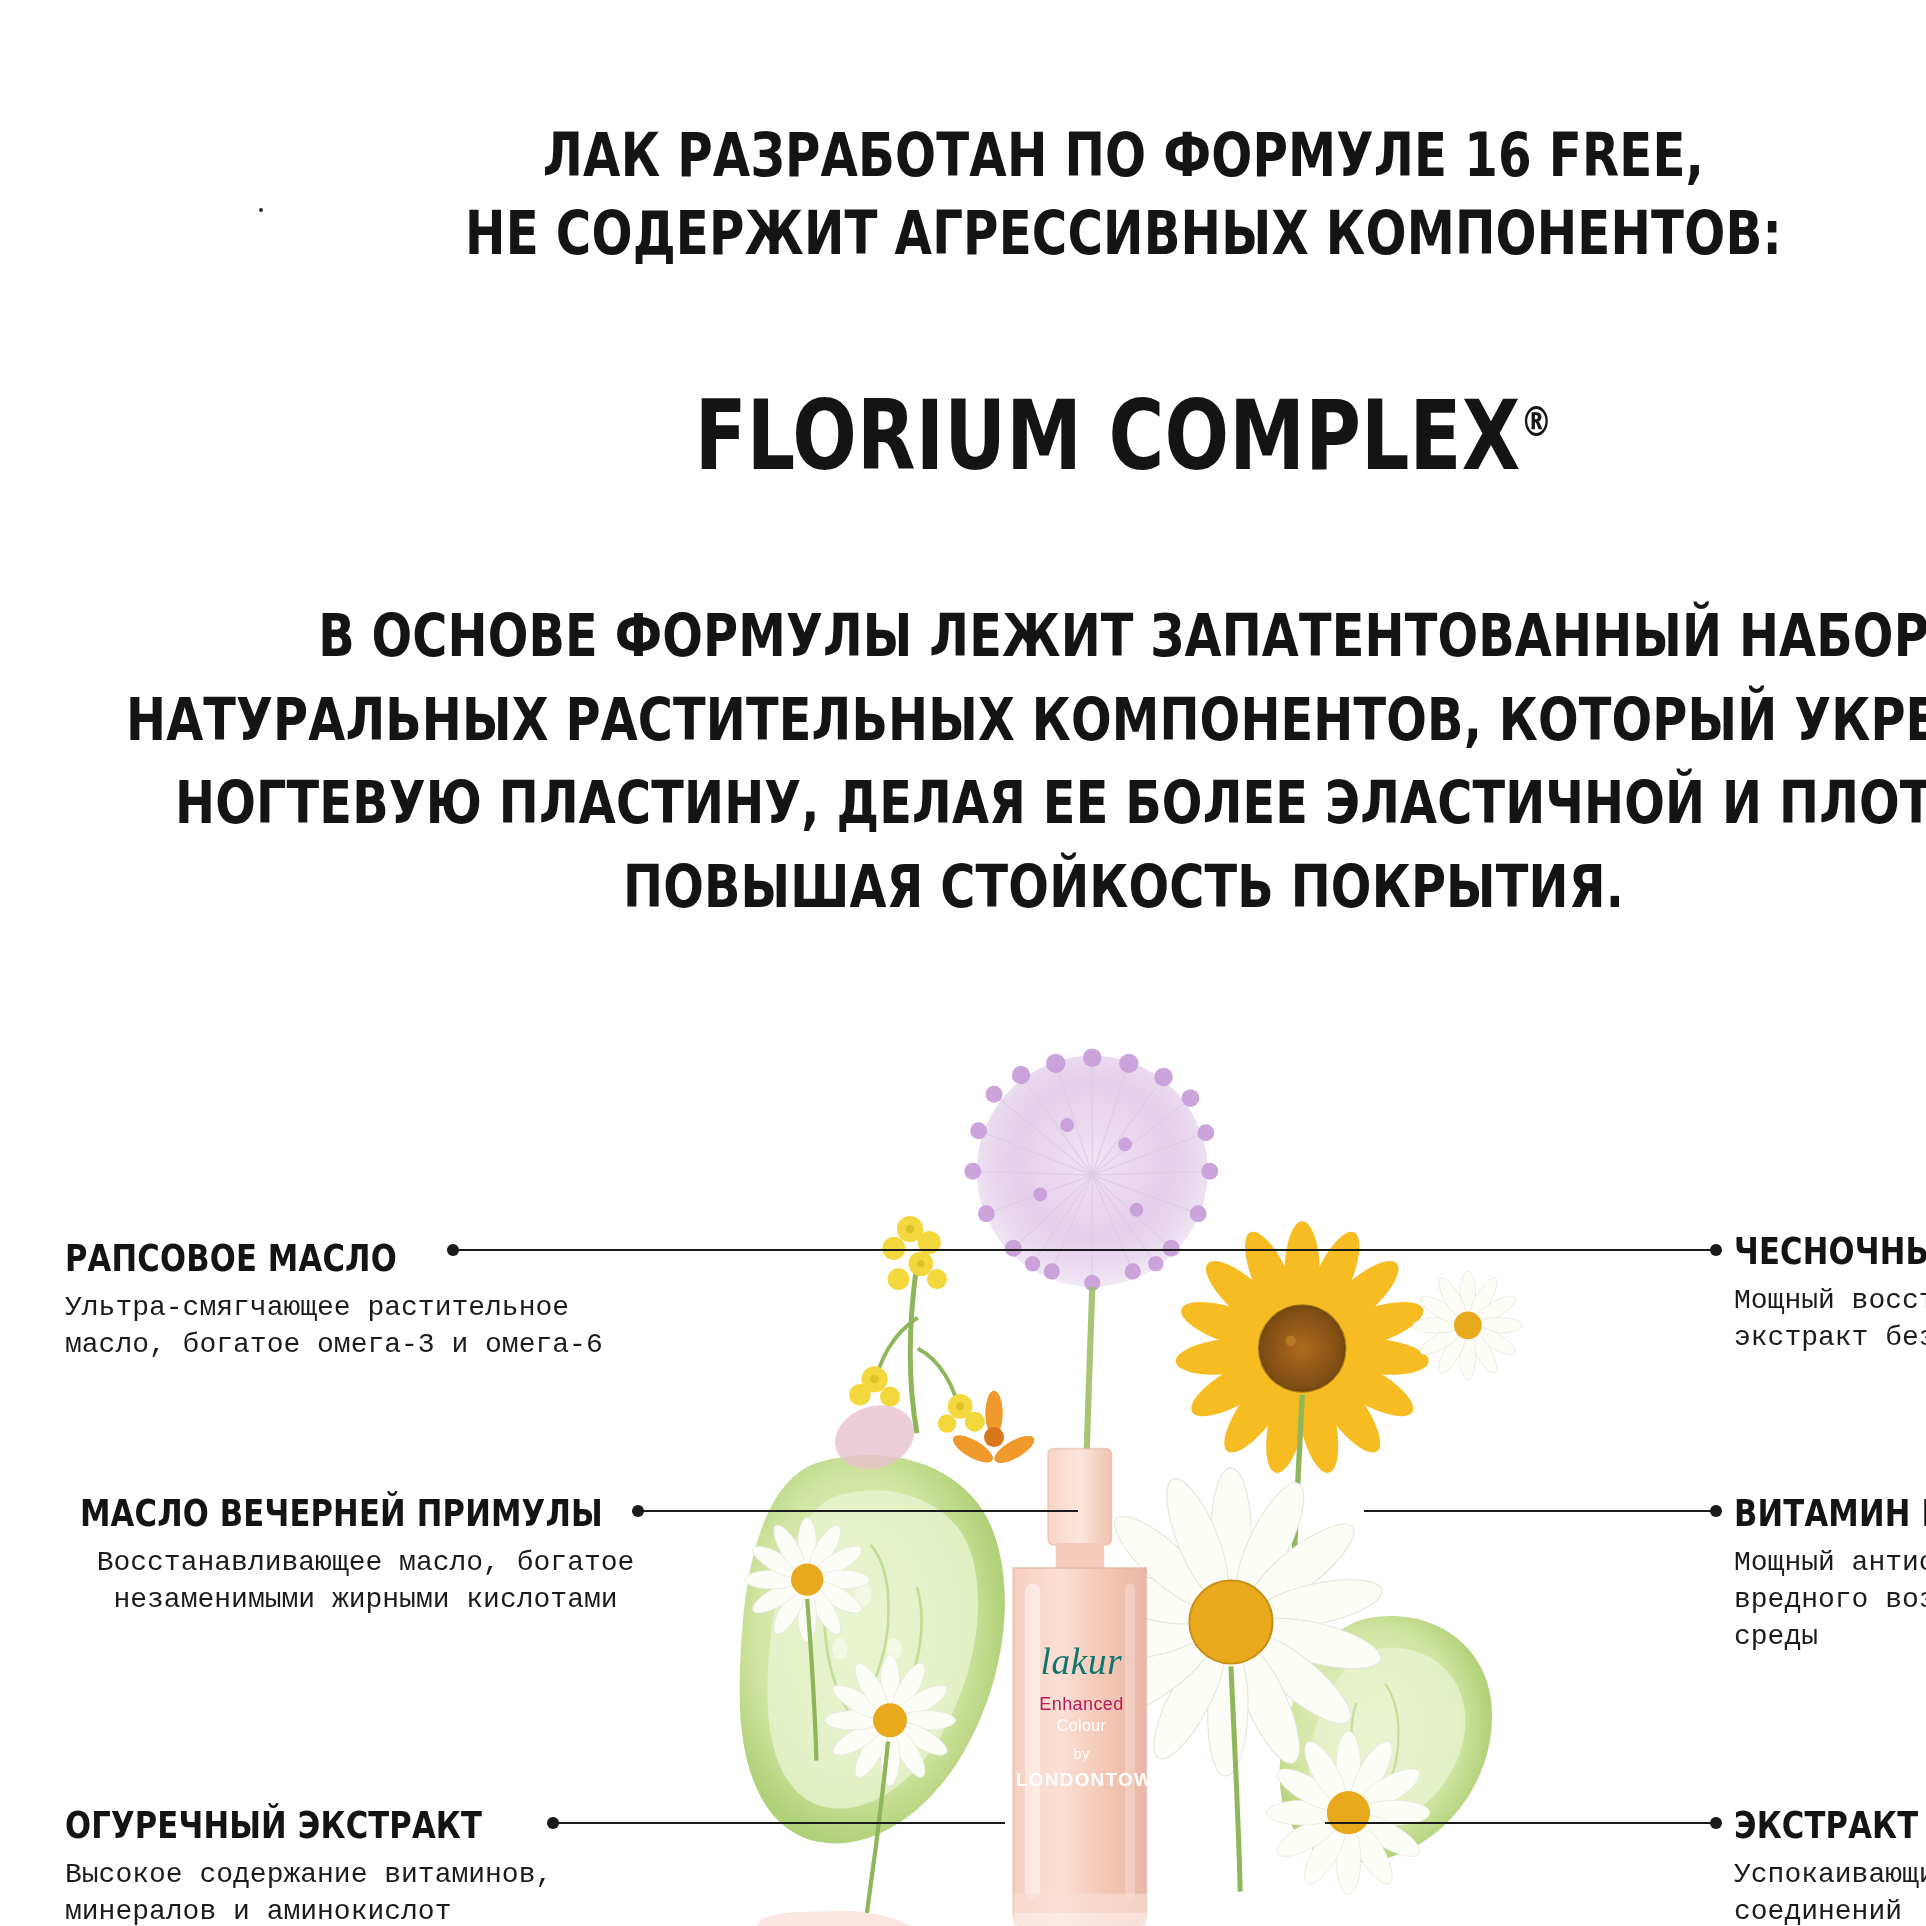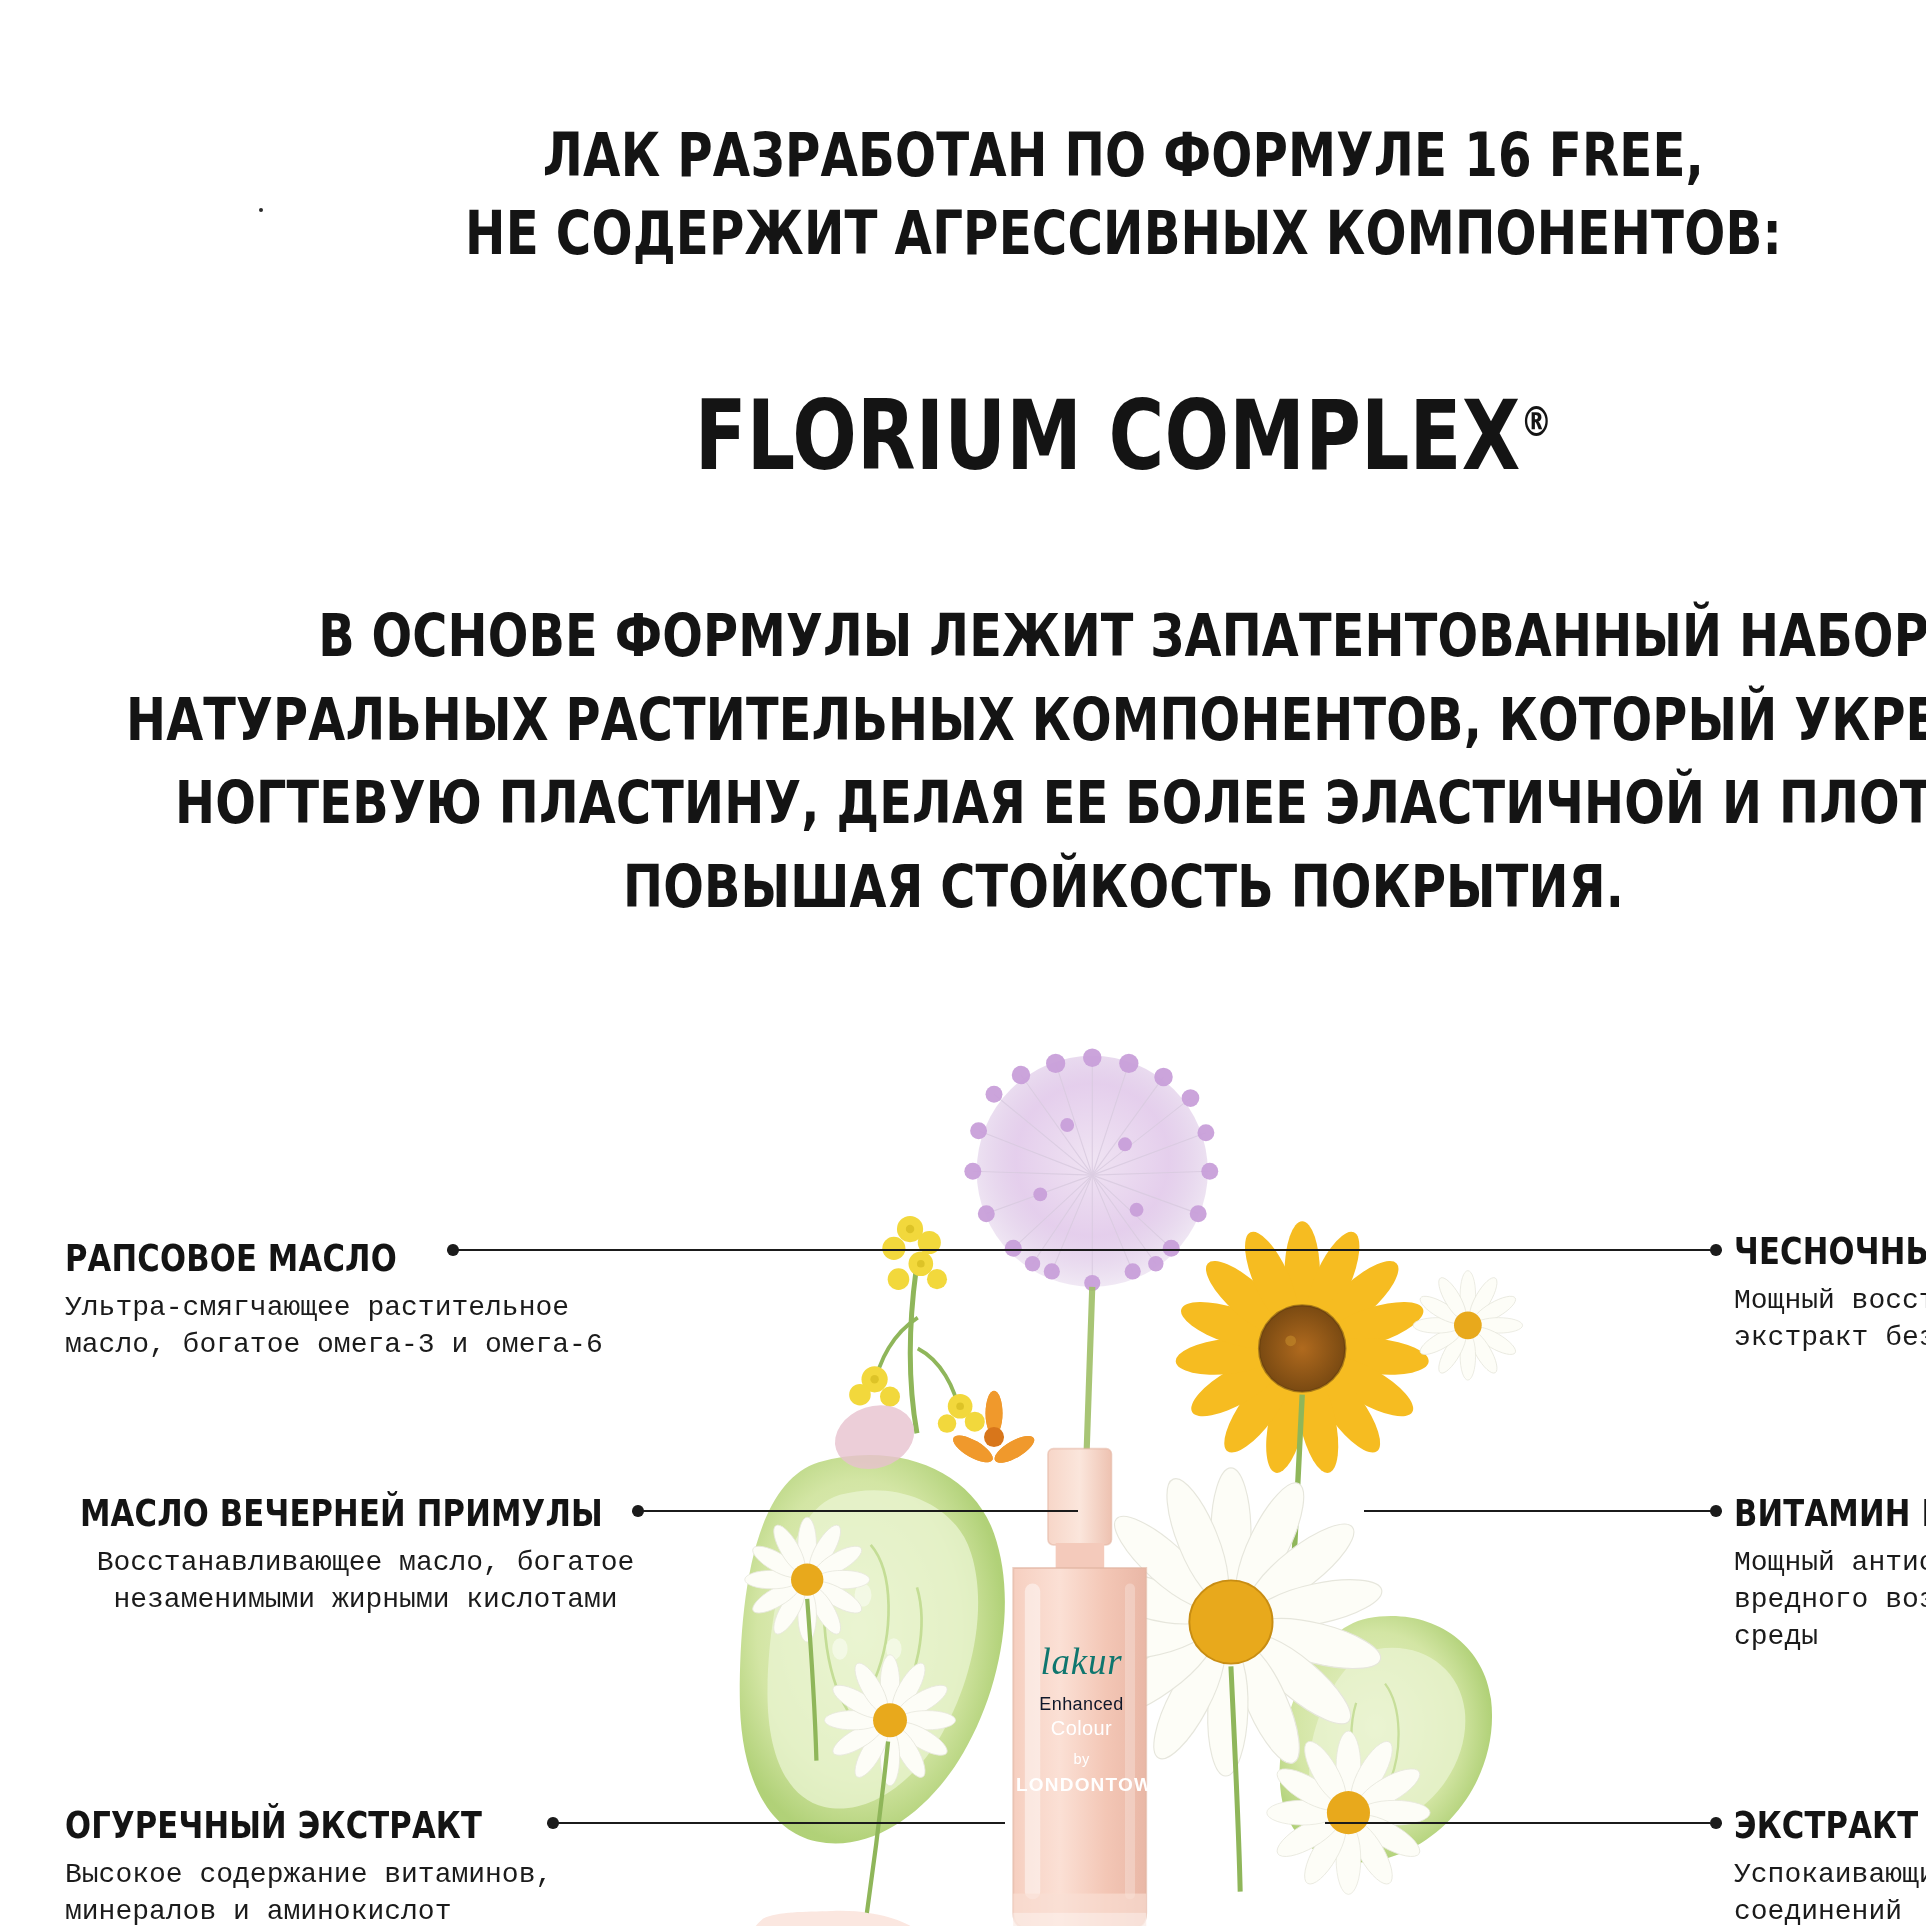--- a/index.html
+++ b/index.html
@@ -434,22 +434,22 @@
       <rect x="1040" y="1390" width="40" height="820" rx="20" fill="#ffffff" opacity="0.45"></rect>
       <rect x="1300" y="1390" width="26" height="820" rx="13" fill="#ffffff" opacity="0.25"></rect>
 
       <rect x="1010" y="2195" width="345" height="90" fill="#f9ded4" opacity="0.65"></rect>
       <rect x="1010" y="2245" width="345" height="40" fill="#ffffff" opacity="0.35"></rect>
     </g>
   </svg>
 
   <div style="position:absolute; left:392px; top:595px; width:131px; text-align:center;">
     <div style="font-family:'Liberation Serif', serif; font-style:italic; font-size:37px; color:#0f766e; letter-spacing:0.8px; line-height:1;">lakur</div>
-    <div style="font-family:'Liberation Sans', sans-serif; font-size:18px; color:#0f172a; margin-top:13px; line-height:1.25; letter-spacing:0.4px;">Enhanced</div>
-    <div style="font-family:'Liberation Sans', sans-serif; font-size:20px; color:#ffffff; line-height:1.25; letter-spacing:0.4px;">Colour</div>
+    <div style="font-family:'Liberation Sans', sans-serif; font-size:18px; color:#be185d; margin-top:13px; line-height:1.25; letter-spacing:0.4px;">Enhanced</div>
+    <div style="font-family:'Liberation Sans', sans-serif; font-size:16px; color:#ffffff; line-height:1.25; letter-spacing:0.4px;">Colour</div>
     <div style="font-family:'Liberation Sans', sans-serif; font-size:14.6px; color:#ffffff; margin-top:10px; letter-spacing:0.4px;">by</div>
     <div style="font-family:'Liberation Sans', sans-serif; font-weight:700; font-size:19px; color:#ffffff; margin-top:7px; letter-spacing:1.2px;">LONDONTOWN</div>
   </div>
 </div>
 
 <div class="callout left" style="left:65px; top:1240px;">
   <div class="title">РАПСОВОЕ МАСЛО</div>
   <div class="desc">Ультра-смягчающее растительное масло, богатое омега-3 и омега-6</div>
 </div>
 <div class="dot" style="left:447px; top:1244px;"></div>

